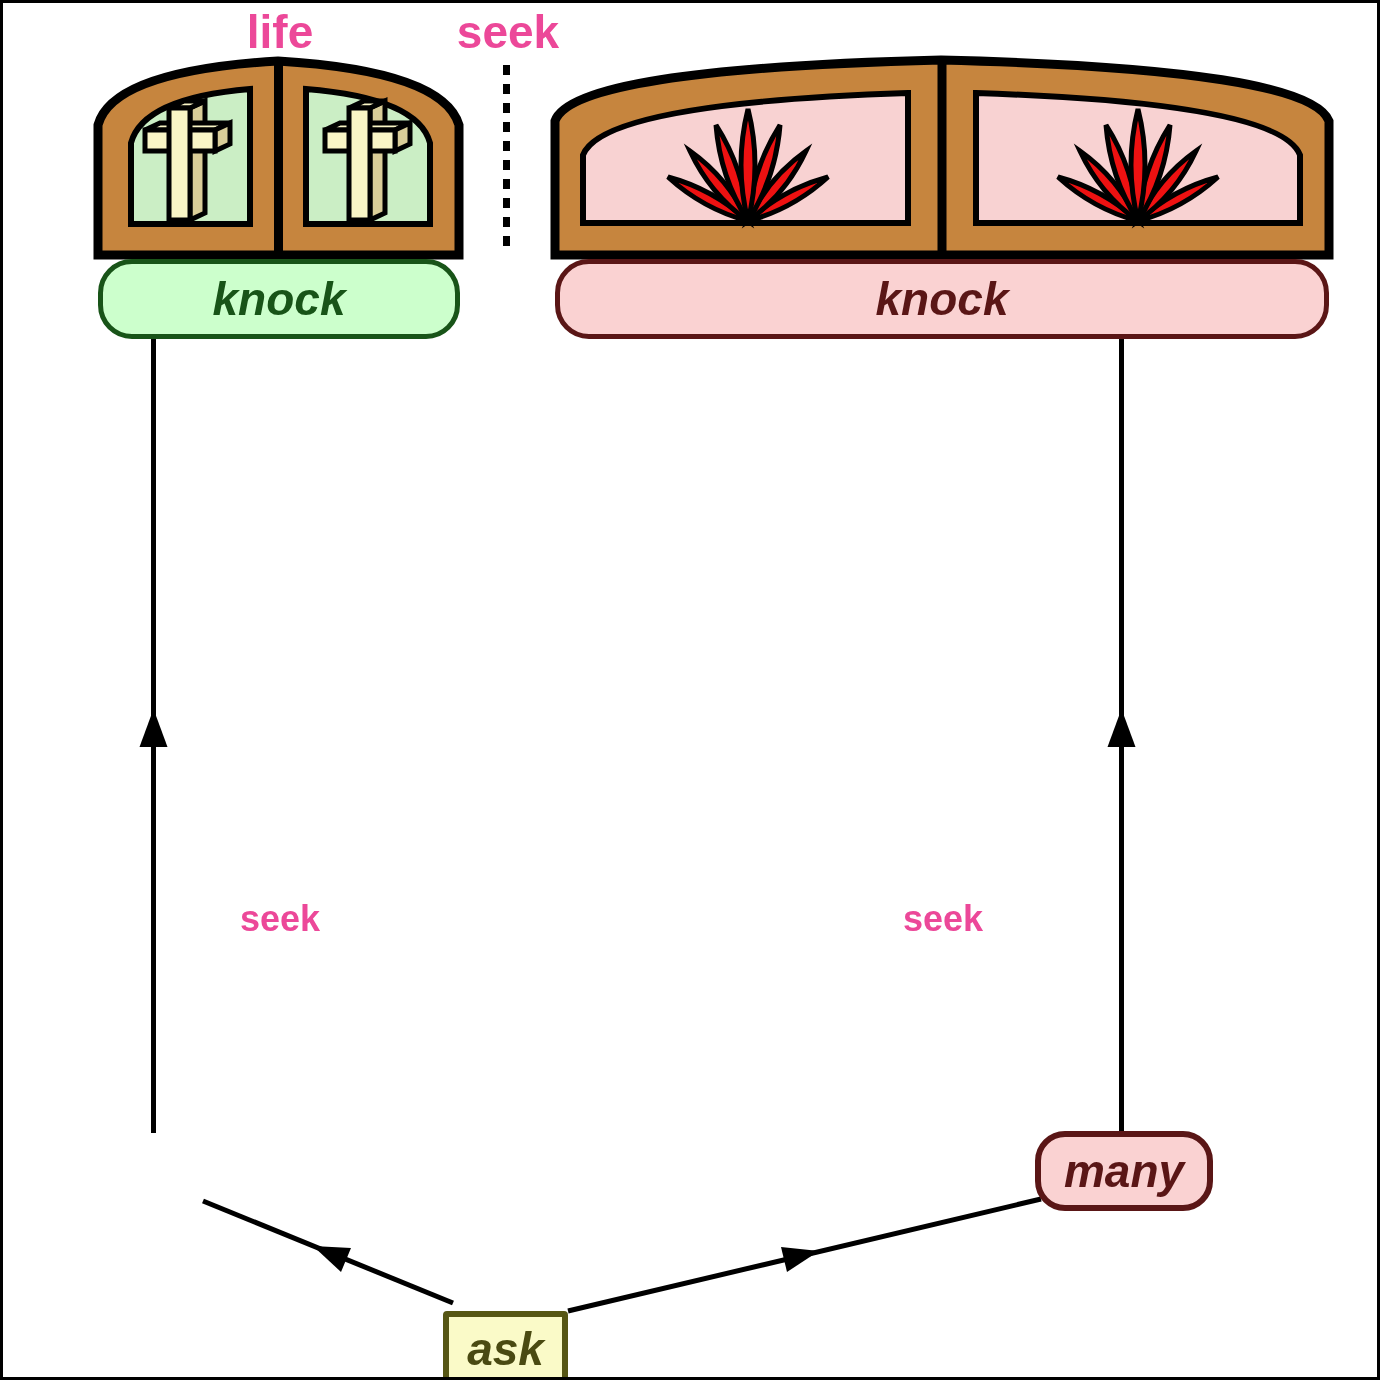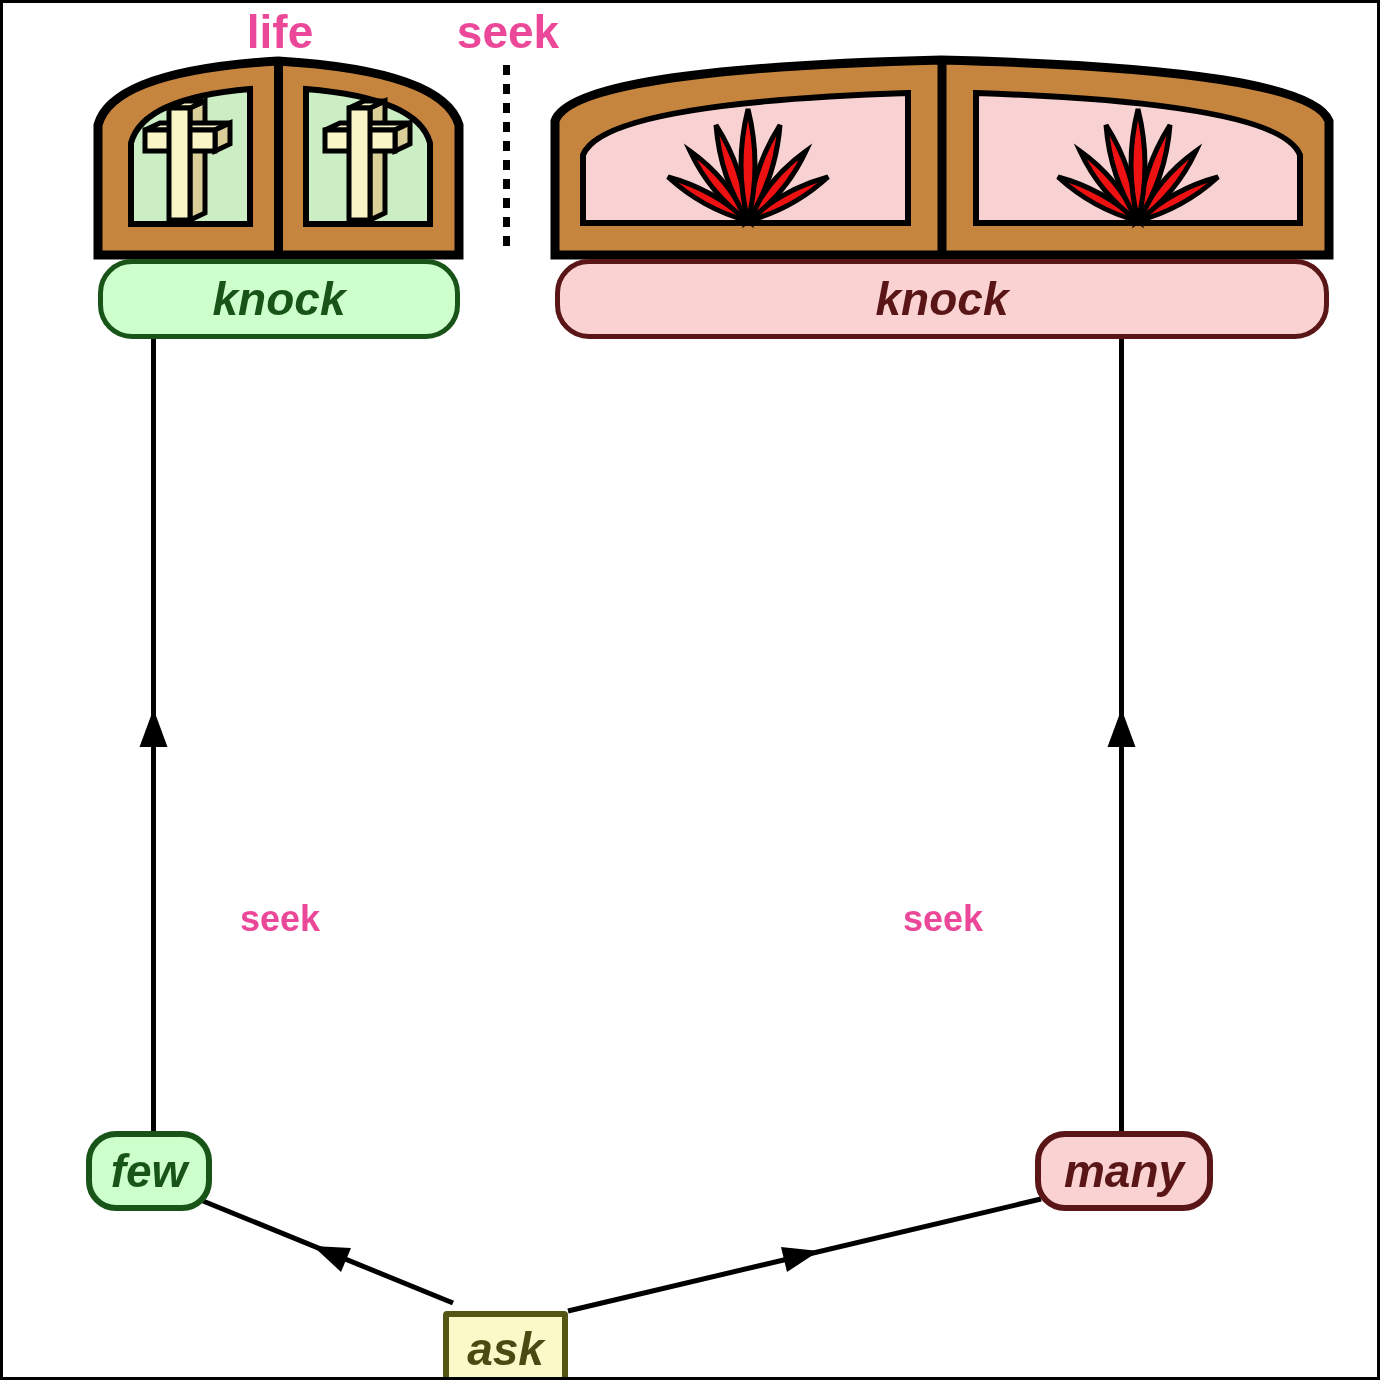--- a/index.html
+++ b/index.html
@@ -129,17 +129,16 @@
   </svg>
 
   <div class="label" style="left:177px; top:4px; width:200px;">life</div>
   <div class="label" style="left:405px; top:4px; width:200px;">seek</div>
 
   <div class="label seek" style="left:177px; top:896px; width:200px;">seek</div>
   <div class="label seek" style="left:840px; top:896px; width:200px;">seek</div>
 
   <div class="node knock-left">knock</div>
   <div class="node knock-right">knock</div>
-  <div class="node few">few</div>
   <div class="node many">many</div>
   <div class="node ask">ask</div>
 
 </div>
 
 </body></html>

